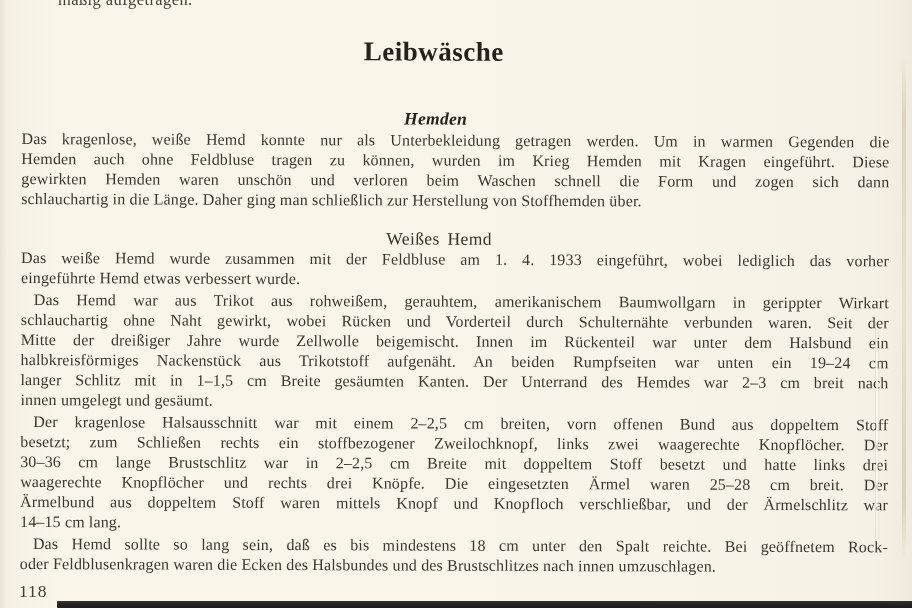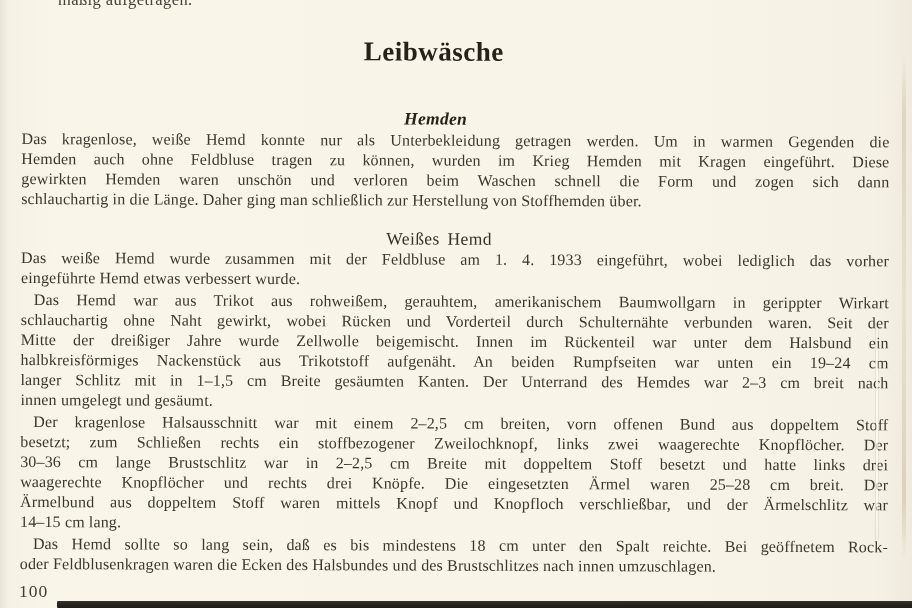--- a/index.html
+++ b/index.html
@@ -126,19 +126,19 @@
         <div class="pline">waagerechte Knopflöcher und rechts drei Knöpfe. Die eingesetzten Ärmel waren 25–28 cm breit. Der</div>
         <div class="pline">Ärmelbund aus doppeltem Stoff waren mittels Knopf und Knopfloch verschließbar, und der Ärmelschlitz war</div>
         <div class="pline last">14–15 cm lang.</div>
       </div>
     <div class="para">
         <div class="pline indent">Das Hemd sollte so lang sein, daß es bis mindestens 18 cm unter den Spalt reichte. Bei geöffnetem Rock-</div>
         <div class="pline last">oder Feldblusenkragen waren die Ecken des Halsbundes und des Brustschlitzes nach innen umzuschlagen.</div>
       </div>
   </div>
 
-  <div class="page-number">100</div>
+  <div class="page-number">118</div>
 
   <div class="crease"></div>
   <div class="right-edge"></div>
   <div class="scan-bar"></div>
 
 </div>
 
 </body></html>

